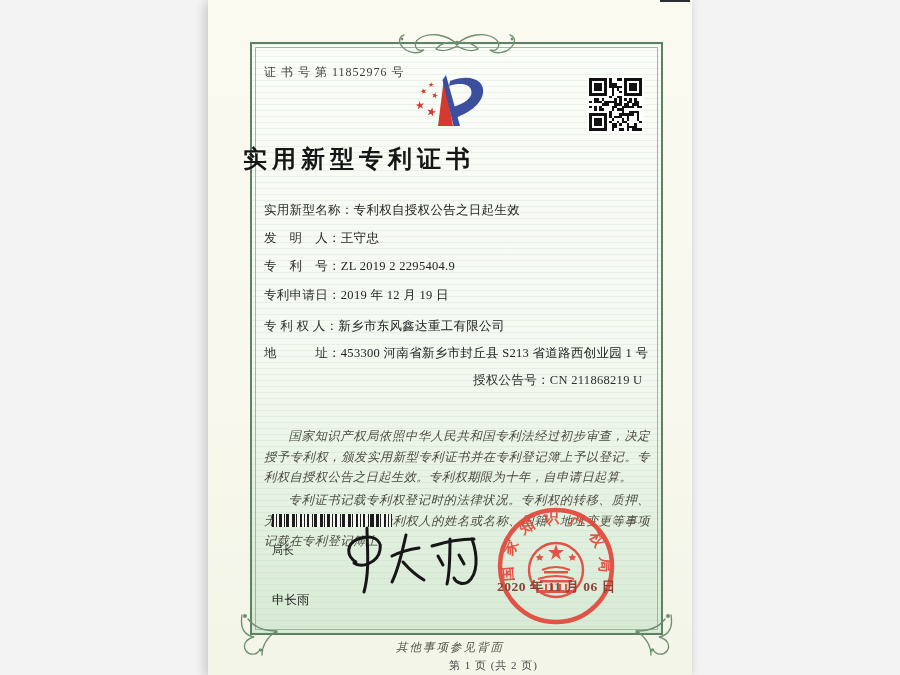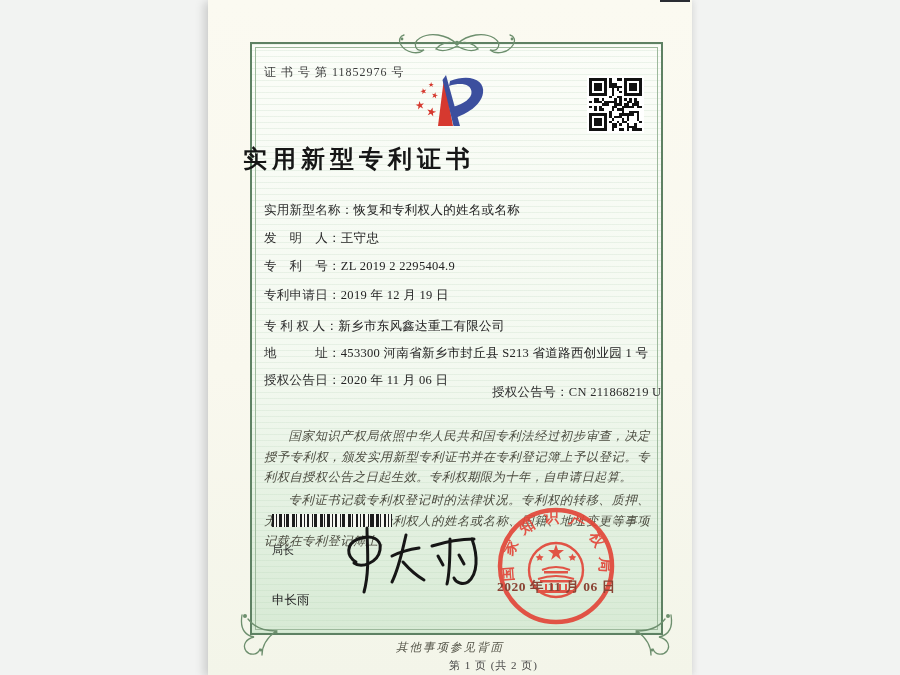--- a/index.html
+++ b/index.html
@@ -32,21 +32,21 @@
   .qr svg { width:100%; height:100%; shape-rendering:crispEdges; }
 
   .title { position:absolute; left:35px; top:143px; width:413px; text-align:left;
            font-size:24px; font-weight:600; letter-spacing:5px; color:#161616; }
 
   .fields { position:absolute; left:0; top:0; width:100%; height:100%; font-size:12.5px; color:#2d2d2d; }
   .frow { position:absolute; left:56px; white-space:nowrap; letter-spacing:0.3px; }
   .frow .lab { color:#2d2d2d; }
   .frow .val { color:#222; }
   .f0{top:202px}.f1{top:230px}.f2{top:258px}.f3{top:287px}.f4{top:318px}.f5{top:345px}.f6{top:372px}
-  .f6b { position:absolute; left:284px; top:372px; white-space:nowrap; letter-spacing:0.3px;margin-top:12px; }
+  .f6b { position:absolute; left:265px; top:372px; white-space:nowrap; letter-spacing:0.3px; }
 
   .body-text { position:absolute; left:56px; top:394px; width:386px;
                font-size:12.3px; line-height:1.68; color:#4c4c40; font-style:italic;
                text-align:justify; letter-spacing:0.4px;margin-top:32px; }
   .body-text p { text-indent:2em; margin-bottom:2px; }
 
   .barcode { position:absolute; left:64px; top:514px; width:120px; height:13px;
              background:
                repeating-linear-gradient(90deg,#1c1c1c 0 1px,transparent 1px 4px),
                repeating-linear-gradient(90deg,#1c1c1c 0 2px,transparent 2px 7px),
@@ -260,39 +260,36 @@
           <rect x="16" y="2" width="3" height="3"></rect>
           <rect x="2" y="16" width="3" height="3"></rect>
         </g>
       </svg>
     </div>
 
     <h1 class="title">实用新型专利证书</h1>
 
     <div class="fields">
       <div class="frow f0">
-        <span class="lab">实用新型名称：</span><span class="val">恢复和专利权人的姓名或名称</span>
+        <span class="lab">实用新型名称：</span><span class="val">专利权自授权公告之日起生效</span>
       </div>
       <div class="frow f1">
         <span class="lab">发　明　人：</span><span class="val">王守忠</span>
       </div>
       <div class="frow f2">
         <span class="lab">专　利　号：</span><span class="val">ZL 2019 2 2295404.9</span>
       </div>
       <div class="frow f3">
         <span class="lab">专利申请日：</span><span class="val">2019 年 12 月 19 日</span>
       </div>
       <div class="frow f4">
         <span class="lab">专 利 权 人：</span><span class="val">新乡市东风鑫达重工有限公司</span>
       </div>
       <div class="frow f5">
         <span class="lab">地　　　址：</span><span class="val">453300 河南省新乡市封丘县 S213 省道路西创业园 1 号</span>
-      </div>
-      <div class="frow f6">
-        <span class="lab">授权公告日：</span><span class="val">2020 年 11 月 06 日</span>
       </div>
       <div class="f6b">
         <span class="lab">授权公告号：</span><span class="val">CN 211868219 U</span>
       </div>
     </div>
 
     <div class="body-text">
       <p>国家知识产权局依照中华人民共和国专利法经过初步审查，决定授予专利权，颁发实用新型专利证书并在专利登记簿上予以登记。专利权自授权公告之日起生效。专利权期限为十年，自申请日起算。</p>
       <p>专利证书记载专利权登记时的法律状况。专利权的转移、质押、无效、终止、恢复和专利权人的姓名或名称、国籍、地址变更等事项记载在专利登记簿上。</p>
     </div>

